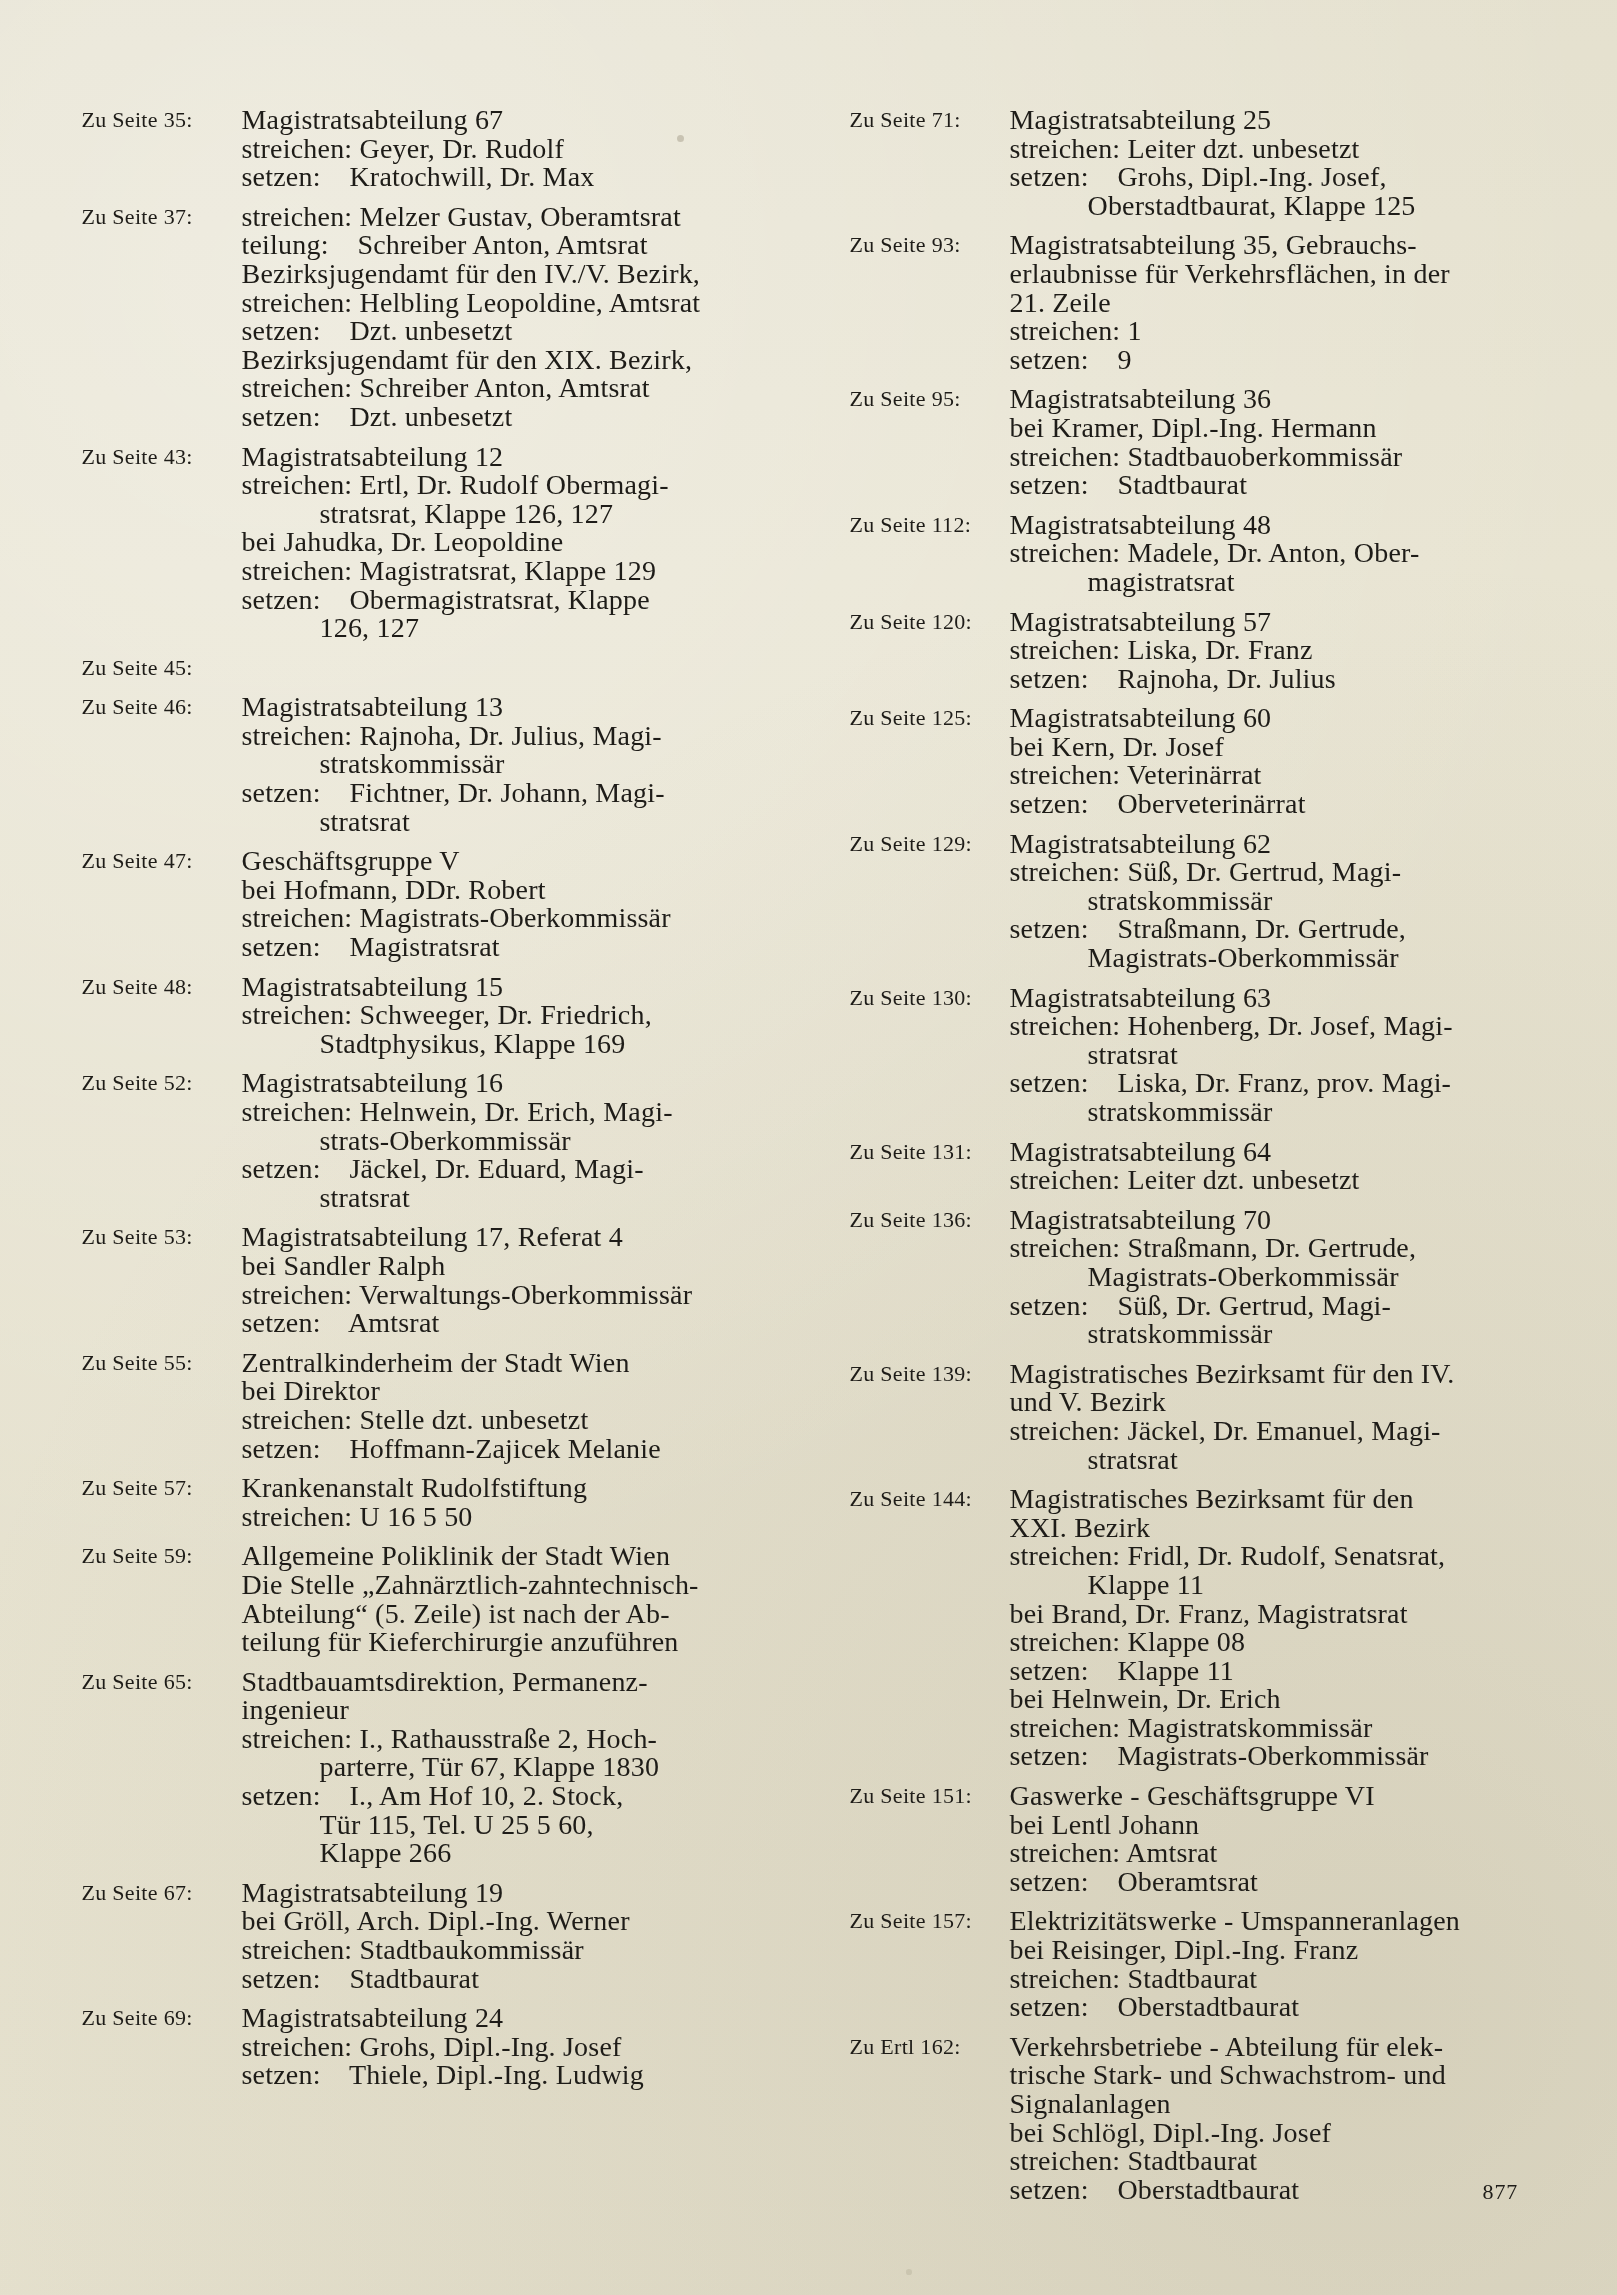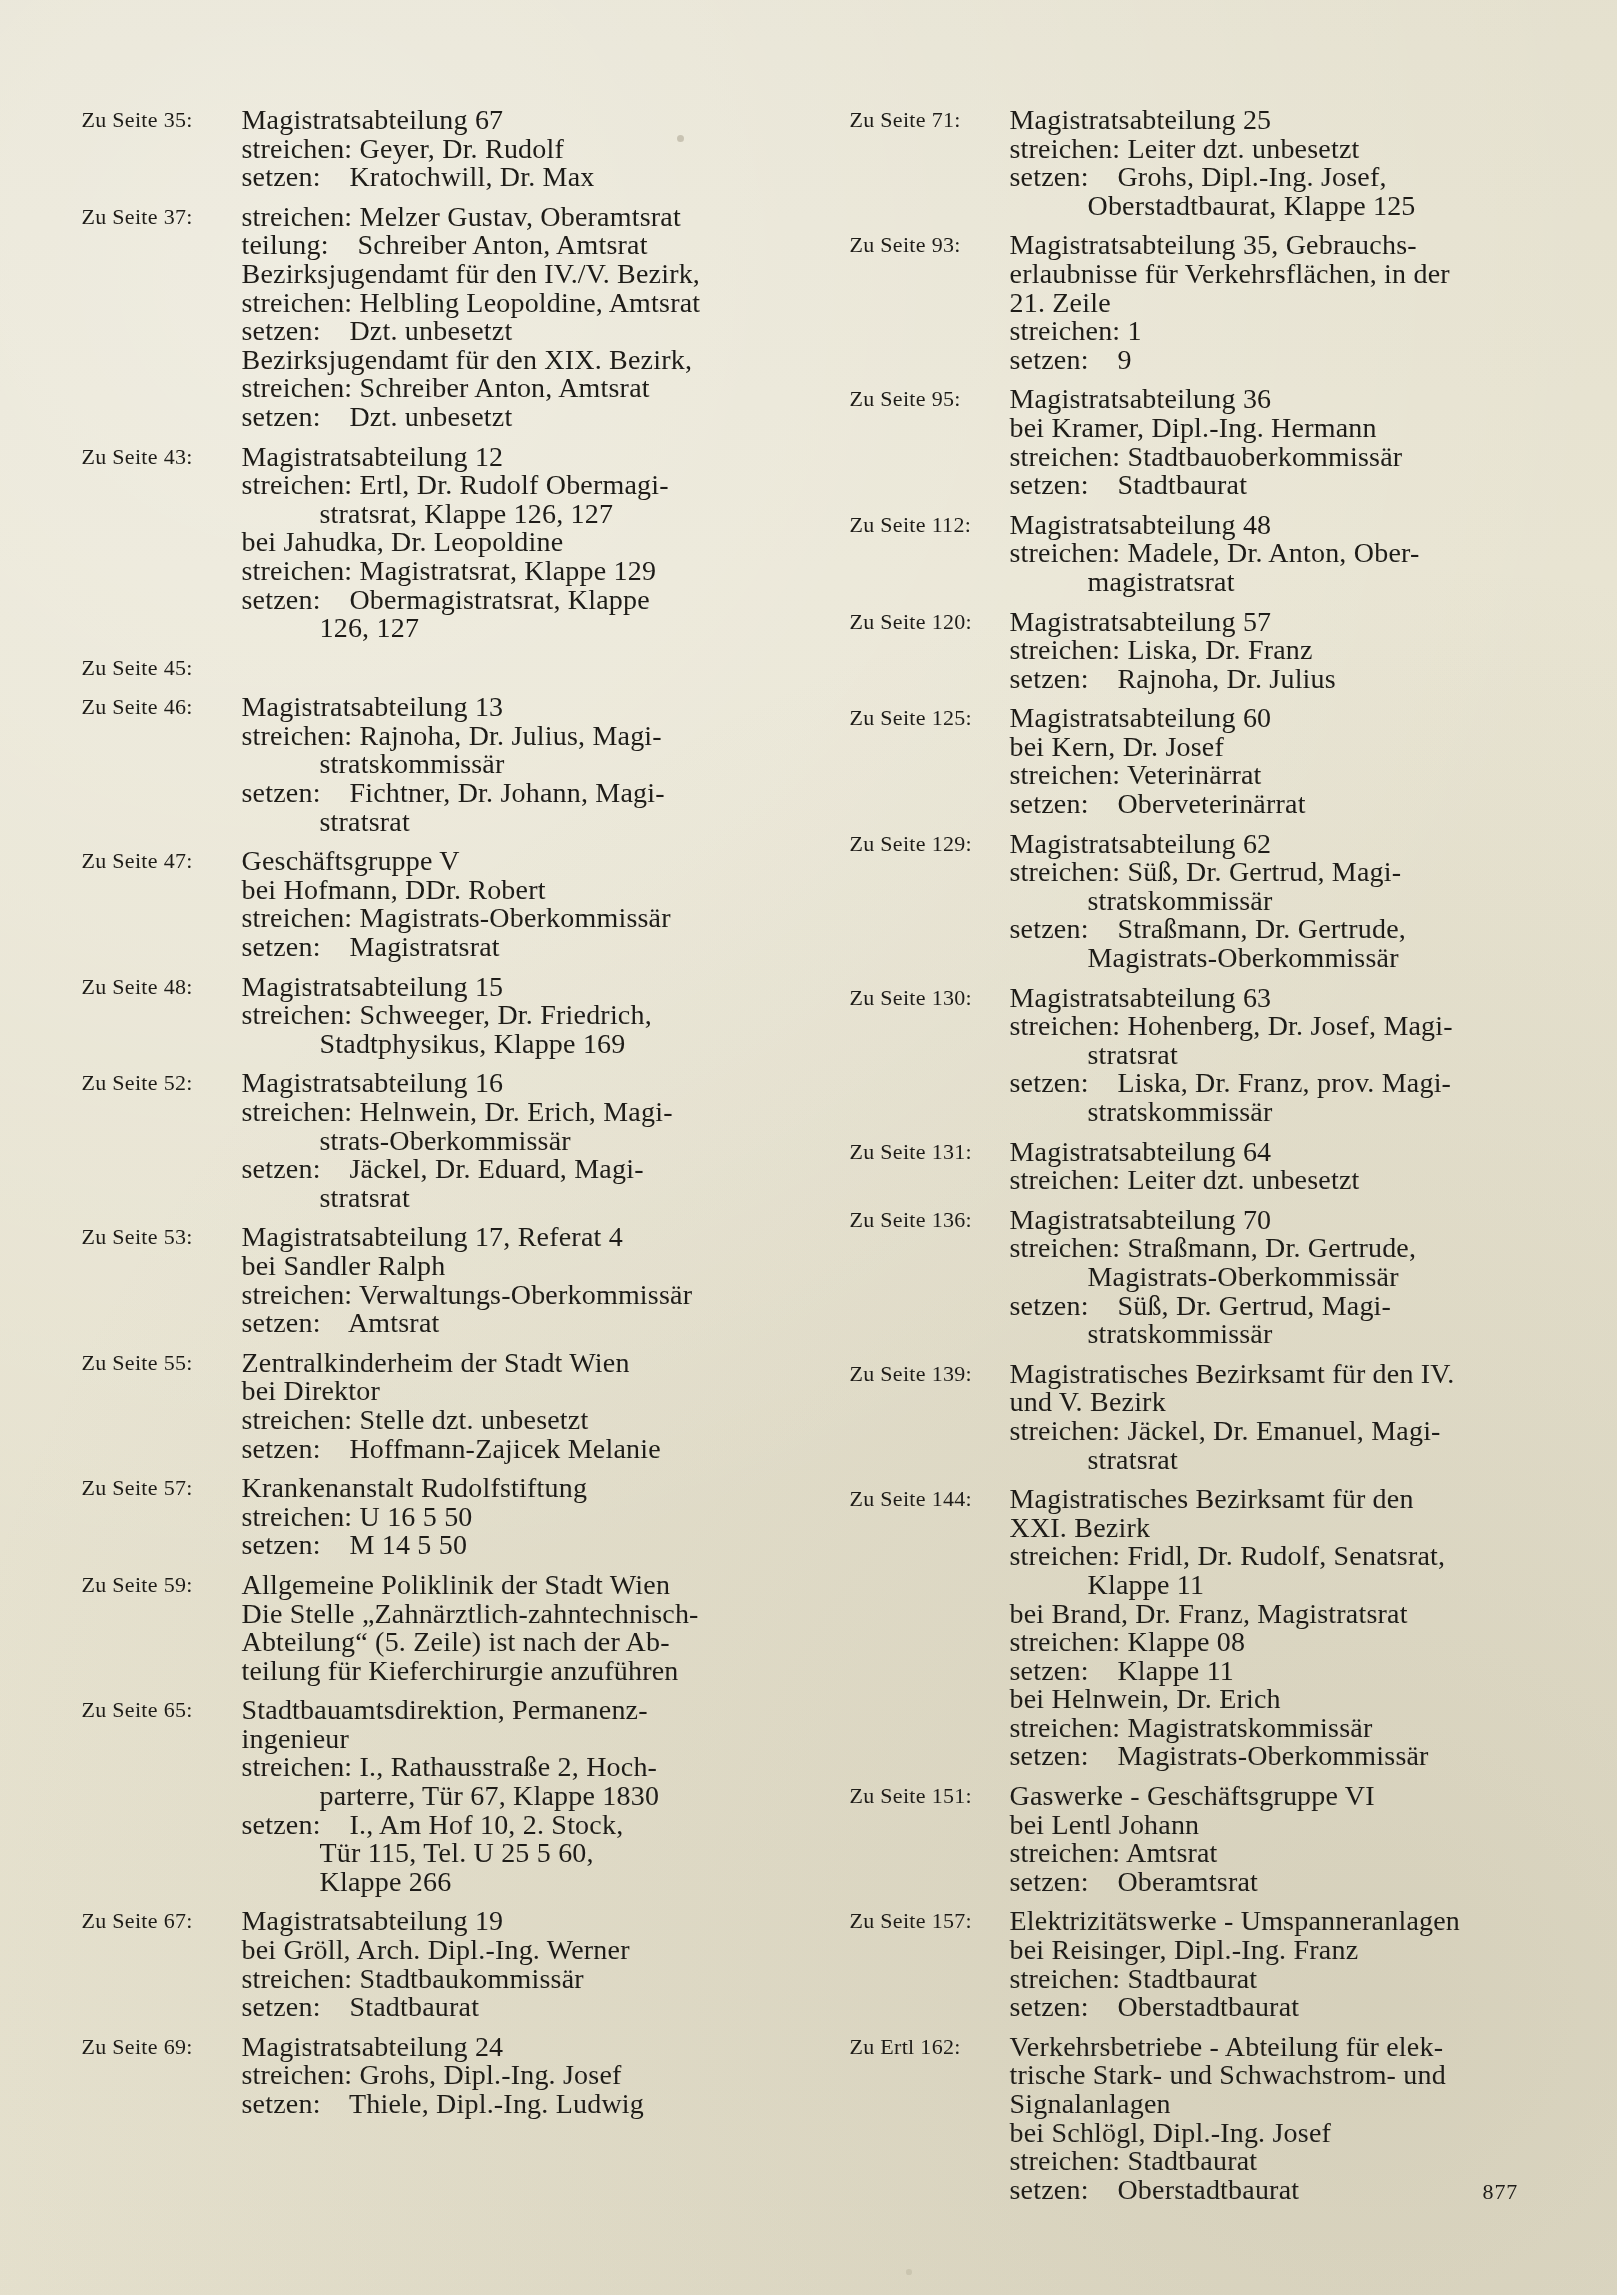--- a/index.html
+++ b/index.html
@@ -187,21 +187,20 @@
               <div class="line ind1">bei Direktor</div>
               <div class="line ind1">streichen: Stelle dzt. unbesetzt</div>
               <div class="line ind1">setzen:    Hoffmann-Zajicek Melanie</div>
             </div>
           </div>
           <div class="entry">
             <div class="label">Zu Seite 57:</div>
             <div class="body">
               <div class="line ind1">Krankenanstalt Rudolfstiftung</div>
               <div class="line ind1">streichen: U 16 5 50</div>
-              <div class="line ind1">setzen:    M 14 5 50</div>
             </div>
           </div>
           <div class="entry">
             <div class="label">Zu Seite 59:</div>
             <div class="body">
               <div class="line ind1">Allgemeine Poliklinik der Stadt Wien</div>
               <div class="line ind1">Die Stelle „Zahnärztlich-zahntechnisch-</div>
               <div class="line ind1">Abteilung“ (5. Zeile) ist nach der Ab-</div>
               <div class="line ind1">teilung für Kieferchirurgie anzuführen</div>
             </div>

